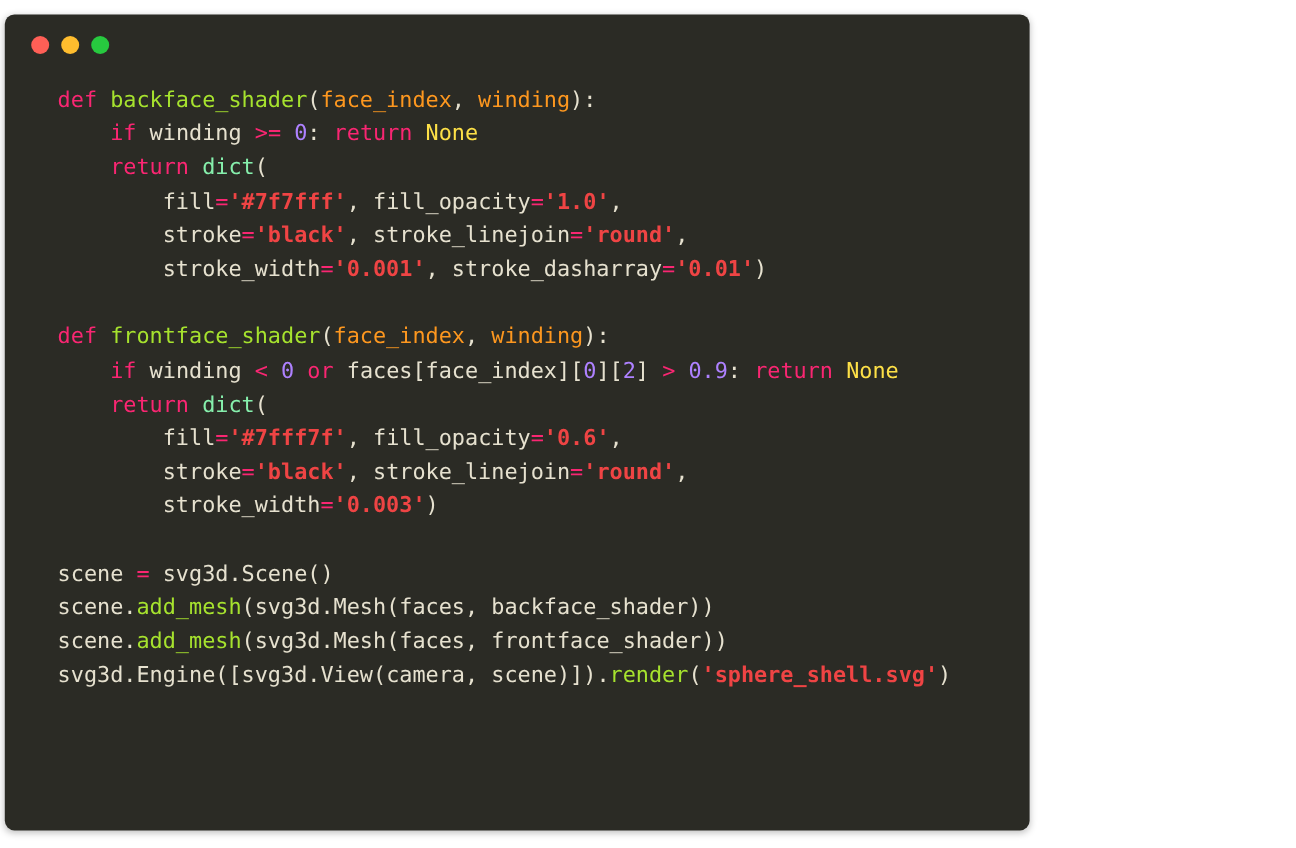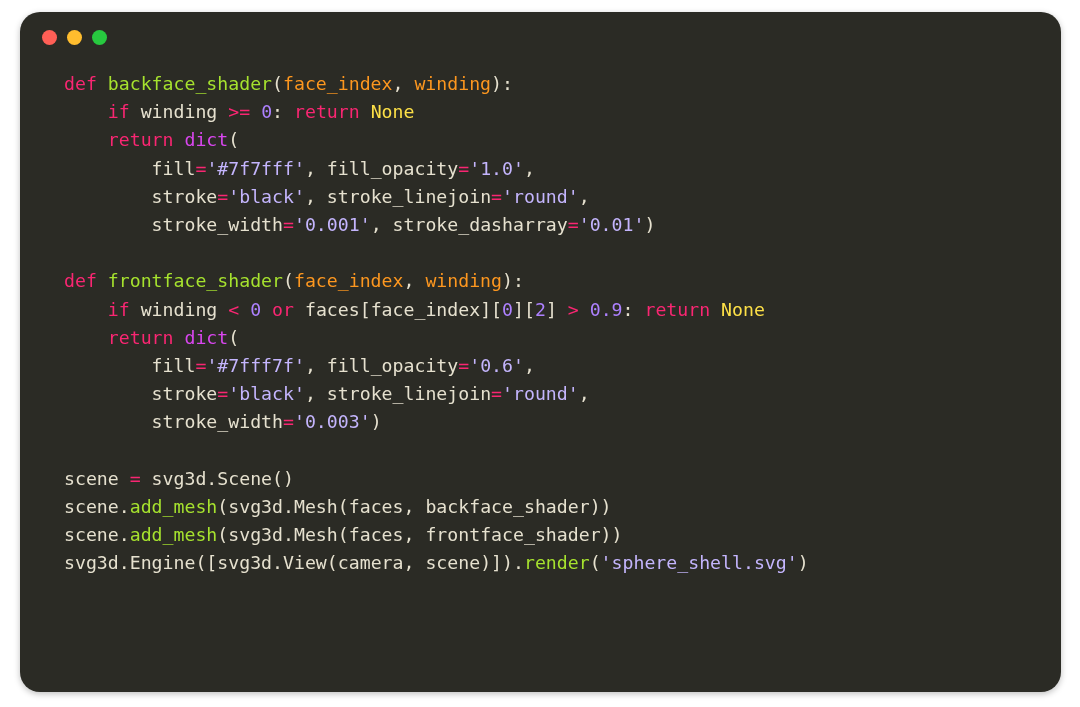--- a/index.html
+++ b/index.html
@@ -5,26 +5,26 @@
   * { margin: 0; padding: 0; box-sizing: border-box; }
   html, body {
     width: 1080px;
     height: 707px;
     background: #ffffff;
     font-family: "Menlo", "Consolas", "DejaVu Sans Mono", monospace;
     overflow: hidden;
   }
   .window {
     position: absolute;
-    left: 20px;
+    left: 4px;
     top: 12px;
-    width: 1041px;
+    width: 854px;
     height: 680px;
     background: #2b2b25;
-    border-radius: 20px;
+    border-radius: 8px;
     box-shadow: 0 2px 6px rgba(0,0,0,0.25);
     overflow: hidden;
   }
   .titlebar {
     height: 50px;
     display: flex;
     align-items: center;
     padding-left: 22px;
     gap: 10px;
   }
@@ -45,24 +45,24 @@
     color: #e6e1cf;
   }
   .line {
     padding-left: 44px;
     padding-right: 24px;
   }
 
   
   .kw      { color: #f92672; }   
   .fn      { color: #a6e22e; }   
-  .builtin { color: #d946ef; }   
+  .builtin { color: #86efac; }   
   .param   { color: #fd971f; }   
   .const   { color: #fde047; }   
-  .str     { color: #c4b5fd; }   
+  .str     { color: #ef4444; font-weight: bold; }   
   .num     { color: #ae81ff; }   
   .op      { color: #f92672; }   
   .pun     { color: #e6e1cf; }   
   .id      { color: #e6e1cf; }   
 </style>
 </head>
 <body>
 
 <div class="window">
   <div class="titlebar">

